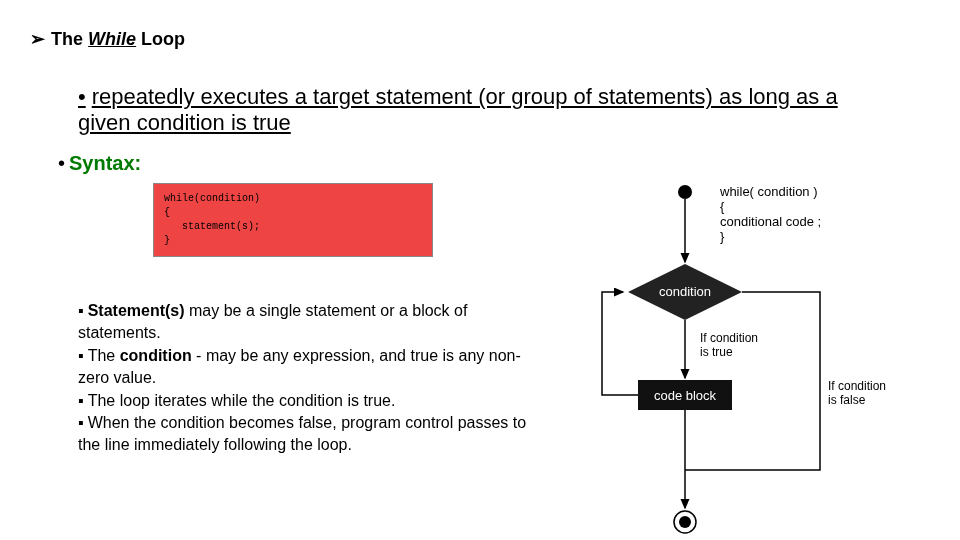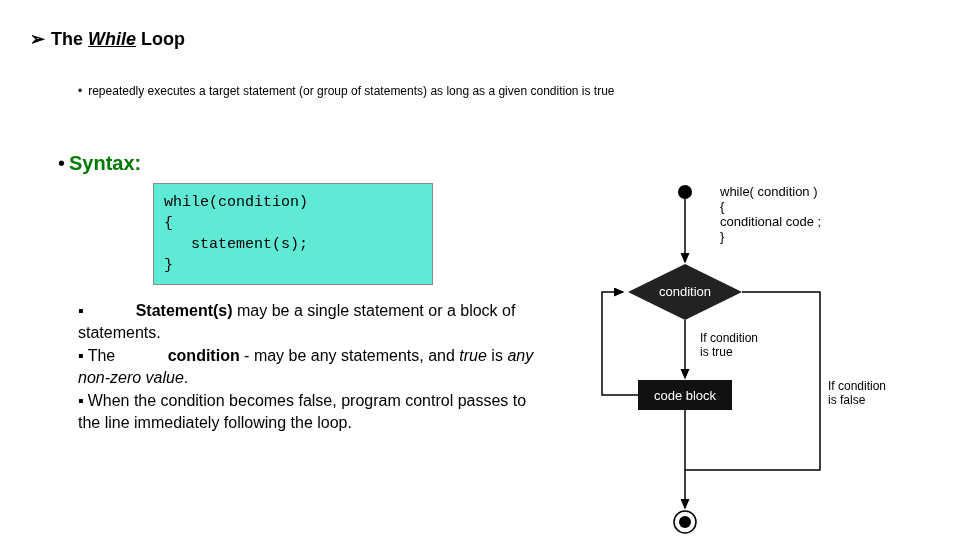--- a/index.html
+++ b/index.html
@@ -34,21 +34,22 @@
     font-style: italic;
     text-decoration: underline;
   }
   .heading-row .title-part-plain {
   }
   .intro {
     position: absolute;
     left: 78px;
     top: 84px;
     width: 800px;
-    font-size: 12px;
+    font-size: 22px;
+    text-decoration: underline;
   }
   .intro .dot { margin-right: 6px; }
   .syntax-line {
     position: absolute;
     left: 58px;
     top: 152px;
     font-size: 20px;
     font-weight: bold;
     color: #007a00;
   }
@@ -56,40 +57,40 @@
     color: #000;
     margin-right: 4px;
     font-weight: normal;
   }
   .codebox {
     position: absolute;
     left: 153px;
     top: 183px;
     width: 280px;
     border: 1px solid #888;
-    background: #5eead4;
+    background: #ef4444;
     padding: 8px 10px;
     font-family: "Courier New", Courier, monospace;
-    font-size: 15px;
+    font-size: 10px;
     line-height: 1.4;
     white-space: pre;
   }
   .notes {
     position: absolute;
     left: 78px;
     top: 300px;
     width: 466px;
     font-size: 16px;
     line-height: 1.4;
   }
   .notes .bul {
     margin-right: 4px;
   }
-  .notes b { font-weight: bold; margin-left: 48px; }
-  .notes .ital { font-style: italic; }
+  .notes b { font-weight: bold; }
+  .notes .ital { }
   
   .flow {
     position: absolute;
     left: 590px;
     top: 132px;
     width: 350px;
     height: 370px;
     margin-top: 48px;
   }
   .flow svg { width: 100%; height: 100%; }
@@ -129,21 +130,24 @@
   <div class="codebox"><span>while(condition)
 {
    statement(s);
 }</span></div>
 
   <div class="notes">
     <div>
       <span class="bul">▪</span><b>Statement(s)</b><span> may be a single statement or a block of statements.</span>
     </div>
     <div>
-      <span class="bul">▪</span><span>The </span><b>condition</b><span> - may be any statements, and </span><span class="ital">true</span><span> is </span><span class="ital">any non-zero value</span><span>.</span>
+      <span class="bul">▪</span><span>The </span><b>condition</b><span> - may be any expression, and </span><span class="ital">true</span><span> is </span><span class="ital">any non-zero value</span><span>.</span>
+    </div>
+    <div>
+      <span class="bul">▪</span><span>The loop iterates while the condition is true.</span>
     </div>
     <div>
       <span class="bul">▪</span><span>When the condition becomes false, program control passes to the line immediately following the loop.</span>
     </div>
   </div>
 
   <div class="flow">
     <svg viewBox="0 0 350 370">
       <defs>
         <marker id="arr" markerWidth="10" markerHeight="10" refX="6" refY="3" orient="auto">

